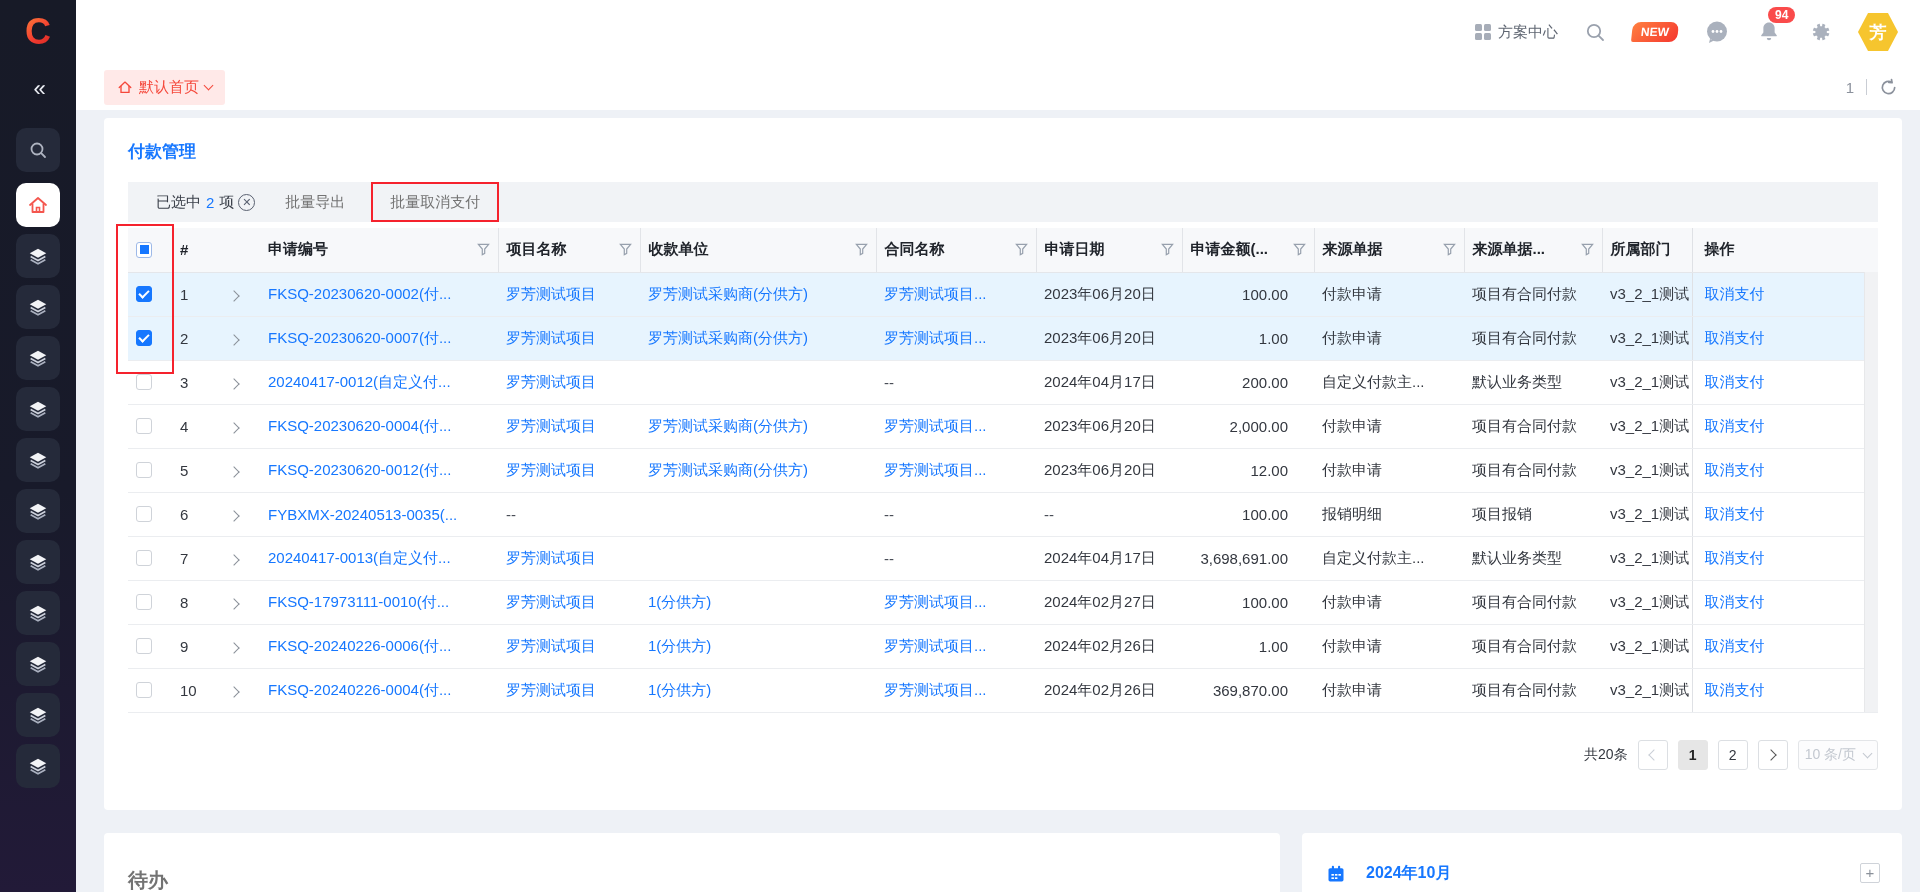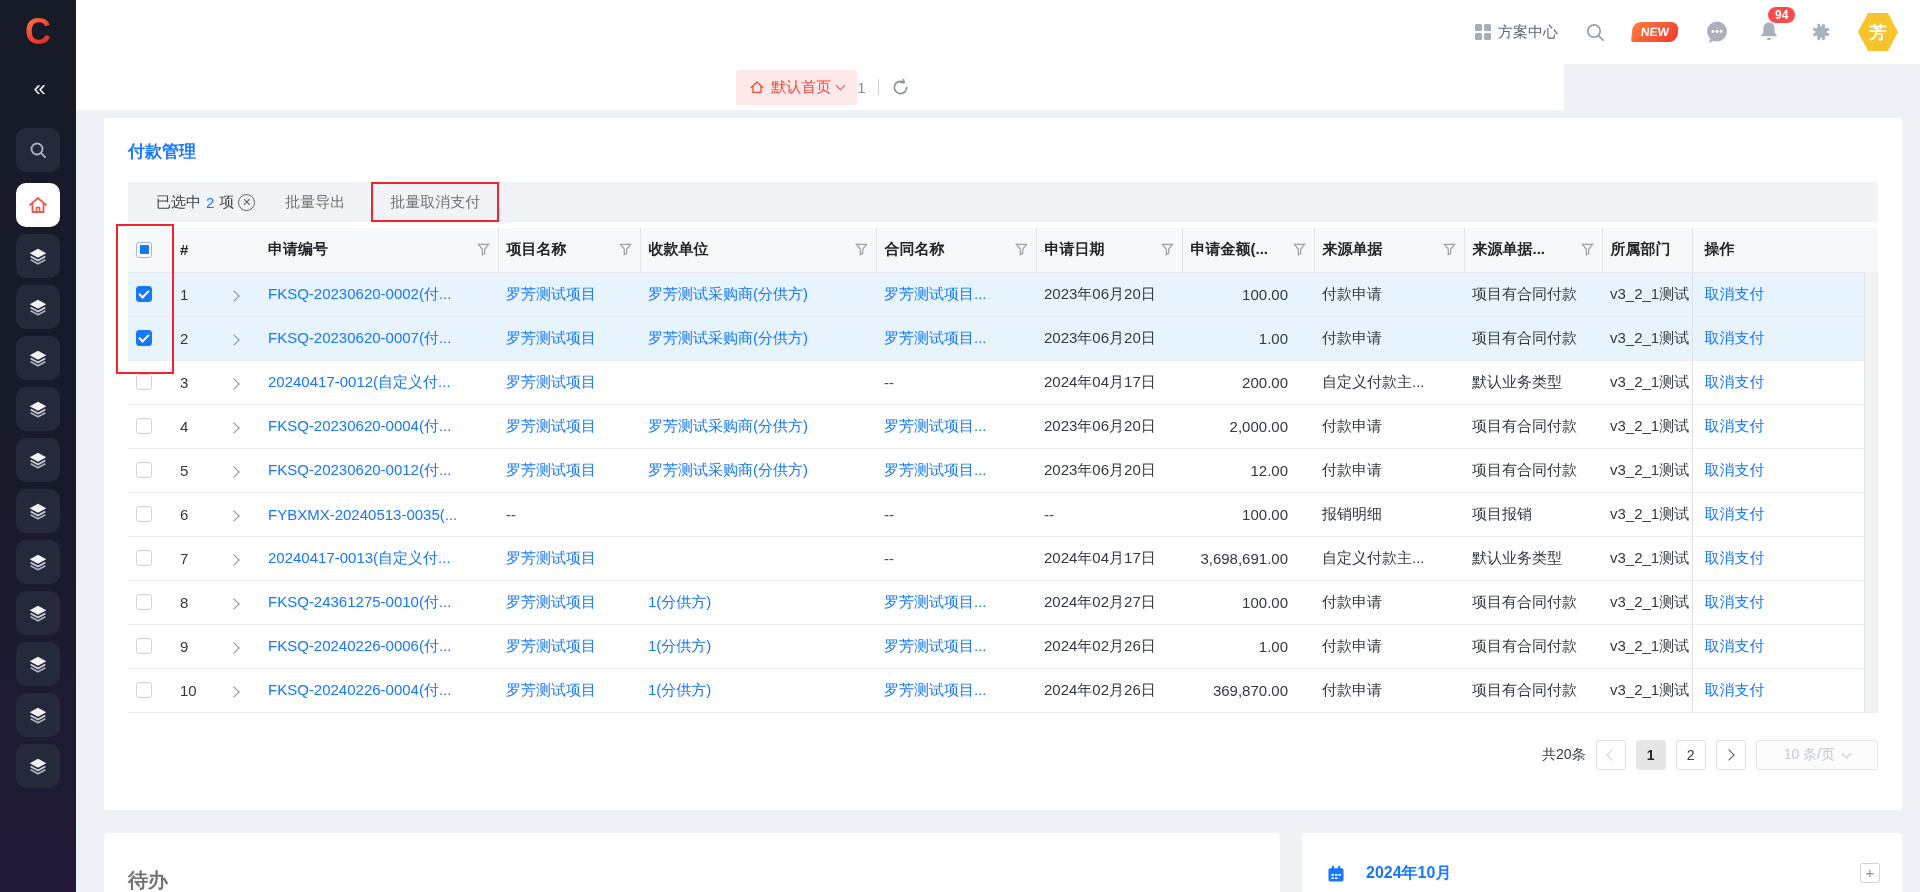--- a/index.html
+++ b/index.html
@@ -29,22 +29,22 @@
   .new-badge { background:linear-gradient(135deg,#ff8040,#f5372f); color:#fff; font-weight:bold;
     font-size:12px; padding:3px 9px; border-radius:8px 8px 8px 2px; transform:skewX(-6deg); cursor:pointer; }
   .bell-wrap { position:relative; }
   .count-badge { position:absolute; top:-12px; left:12px; background:#fa4b4b; color:#fff;
     font-size:12px; font-weight:bold; padding:1px 7px; border-radius:9px; }
   .avatar { width:40px; height:38px; background:#f6c52e; color:#fff; font-weight:bold; font-size:17px;
     display:flex; align-items:center; justify-content:center;
     clip-path:polygon(25% 0%,75% 0%,100% 50%,75% 100%,25% 100%,0% 50%); cursor:pointer; }
 
   
-  .tabbar { position:fixed; left:76px; top:64px; width:1488px; height:46px; background:#fff;
-    display:flex; align-items:center; justify-content:center; padding:0 22px 0 28px; z-index:19; }
+  .tabbar { position:fixed; left:76px; top:64px; width:1844px; height:46px; background:#fff;
+    display:flex; align-items:center; justify-content:space-between; padding:0 22px 0 28px; z-index:19; }
   .tab-chip { display:flex; align-items:center; gap:6px; background:#ffe9e8; color:#f5483b;
     font-size:15px; padding:8px 13px; border-radius:3px; cursor:pointer; }
   .chev-down { width:7px; height:7px; border-right:1.6px solid #f5483b; border-bottom:1.6px solid #f5483b;
     transform:rotate(45deg); margin-top:-3px; }
   .tab-right { display:flex; align-items:center; gap:12px; color:#8b919c; font-size:15px; }
   .vdiv { width:1px; height:16px; background:#c9cdd4; }
 
   
   .panel { position:absolute; left:104px; top:118px; width:1798px; height:692px;
     background:#fff; border-radius:4px; }
@@ -93,21 +93,21 @@
   .pager { position:absolute; right:24px; top:622px; display:flex; align-items:center; gap:10px; font-size:14px; color:#33373f; }
   .pg-btn { min-width:30px; height:30px; border:1px solid #dcdfe3; border-radius:3px; background:#fff;
     display:flex; align-items:center; justify-content:center; cursor:pointer; }
   .pg-btn.disabled { color:#c9ced6; cursor:default; }
   .pg-btn.active { background:#e6e6e6; border-color:#e6e6e6; font-weight:bold; color:#262626; }
   .pg-chev { width:8px; height:8px; border-right:1.6px solid #555; border-top:1.6px solid #555; display:inline-block; }
   .pg-chev.left { transform:rotate(-135deg); margin-left:3px; }
   .pg-chev.right { transform:rotate(45deg); margin-right:3px; }
   .pg-btn.disabled .pg-chev { border-color:#c9ced6; }
   .pg-size { height:30px; border:1px solid #e3e5e8; border-radius:3px; background:#fcfcfd; color:#c3c8d0;
-    display:flex; align-items:center; gap:8px; padding:0 27px; cursor:default; }
+    display:flex; align-items:center; gap:8px; padding:0 6px; cursor:default; }
   .pg-size .chev { width:7px; height:7px; border-right:1.4px solid #c3c8d0; border-bottom:1.4px solid #c3c8d0;
     transform:rotate(45deg); margin-top:-3px; }
 
   
   .card-todo { position:absolute; left:104px; top:833px; width:1176px; height:120px; background:#fff; border-radius:4px; }
   .card-cal  { position:absolute; left:1302px; top:833px; width:600px; height:120px; background:#fff; border-radius:4px; }
   .card-title-blue { position:absolute; left:24px; top:34px; color:#737373; font-size:20px; font-weight:bold; }
   .cal-head { position:absolute; left:24px; top:30px; display:flex; align-items:center; gap:20px;
     color:#1677ff; font-size:16px; font-weight:bold; }
   .plus-box { position:absolute; right:22px; top:30px; width:20px; height:20px; border:1px solid #cfd3d9;
@@ -498,21 +498,21 @@
           <td>默认业务类型</td>
           <td>v3_2_1测试</td>
           <td class="col-action"><a class="cell-link">取消支付</a></td>
         </tr>
         <tr>
           <td>
               <div class="cb"></div>
             </td>
           <td>8</td>
           <td><span class="row-chev"></span></td>
-          <td><a class="cell-link">FKSQ-24361275-0010(付...</a></td>
+          <td><a class="cell-link">FKSQ-17973111-0010(付...</a></td>
           <td><a class="cell-link">罗芳测试项目</a></td>
           <td><a class="cell-link">1(分供方)</a></td>
           <td><a class="cell-link">罗芳测试项目...</a></td>
           <td>2024年02月27日</td>
           <td class="num">100.00</td>
           <td>付款申请</td>
           <td>项目有合同付款</td>
           <td>v3_2_1测试</td>
           <td class="col-action"><a class="cell-link">取消支付</a></td>
         </tr>

